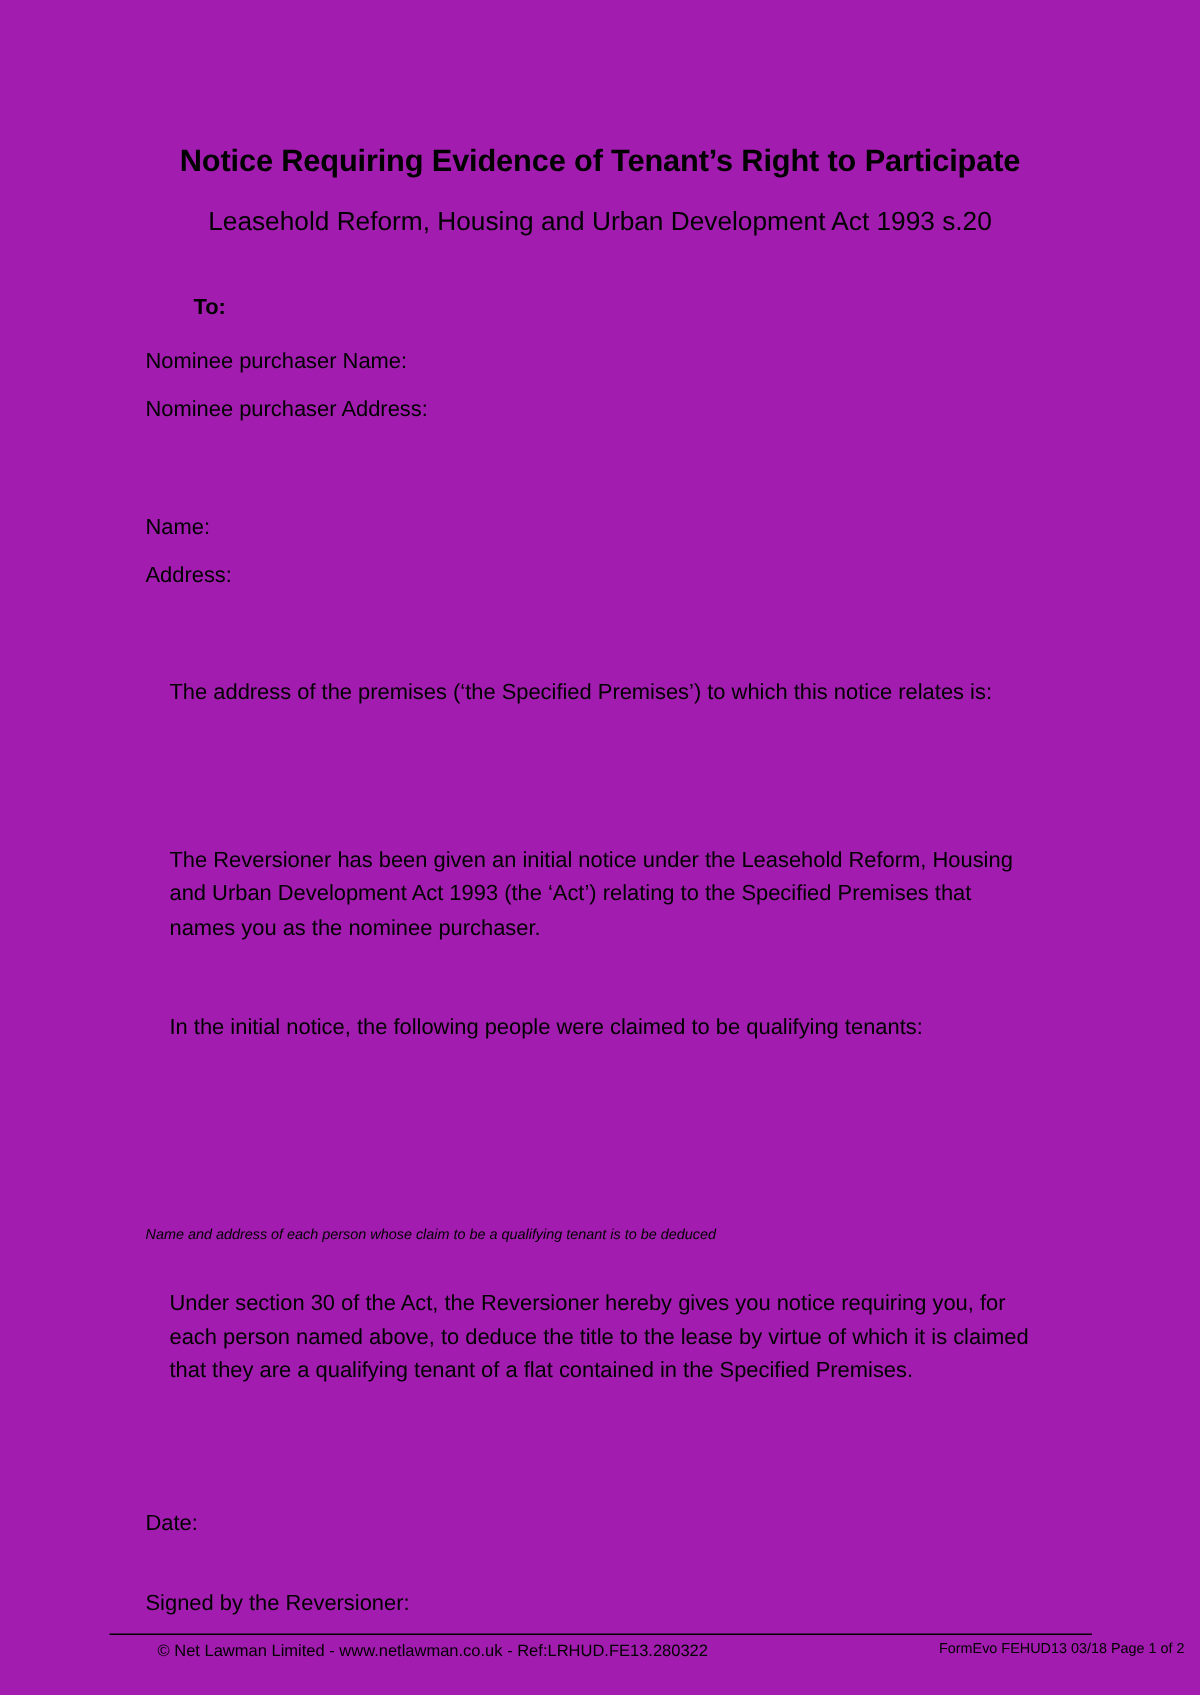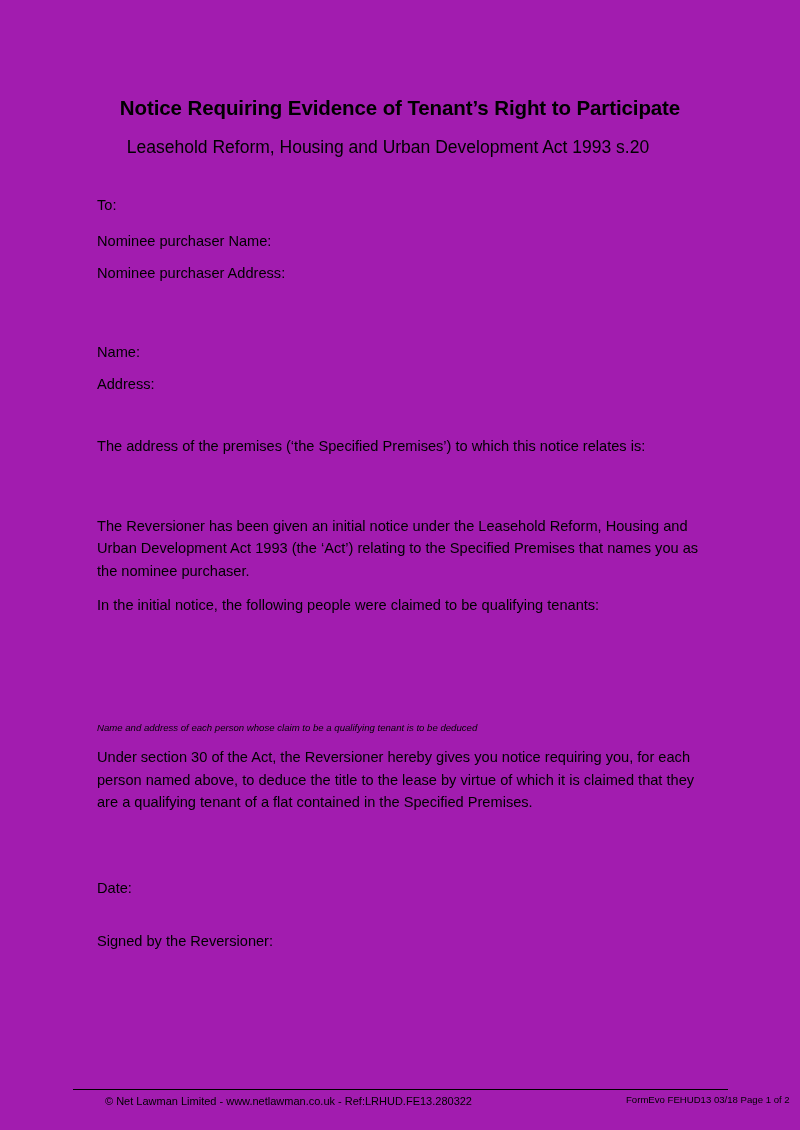--- a/index.html
+++ b/index.html
@@ -30,21 +30,21 @@
     top: 96px;
     width: 680px;
     text-align: center;
     font-size: 20.5px;
     font-weight: bold;
     letter-spacing: -0.1px;
     line-height: 1.2;
   }
   .doc-subtitle {
     position: absolute;
-    left: 48px;
+    left: 60px;
     top: 137px;
     width: 680px;
     text-align: center;
     font-size: 17.5px;
     font-weight: normal;
     line-height: 1.2;
   }
 
   
   .body-block {
@@ -52,26 +52,26 @@
     left: 97px;
     top: 196px;
     width: 610px;
   }
 
   .line {
     font-size: 14.6px;
     line-height: 1.33;
     margin: 0;
   }
-  .line.bold { font-weight: normal; }
+  .line.bold { font-weight: bold; margin-left: 32px; }
 
   .para {
     font-size: 14.6px;
     line-height: 1.52;
-    margin: 0;
+    margin: 16px;
     text-align: left;
   }
 
   .small-italic {
     font-size: 9.6px;
     font-style: italic;
     line-height: 1.3;
     margin: 0;
   }
 

